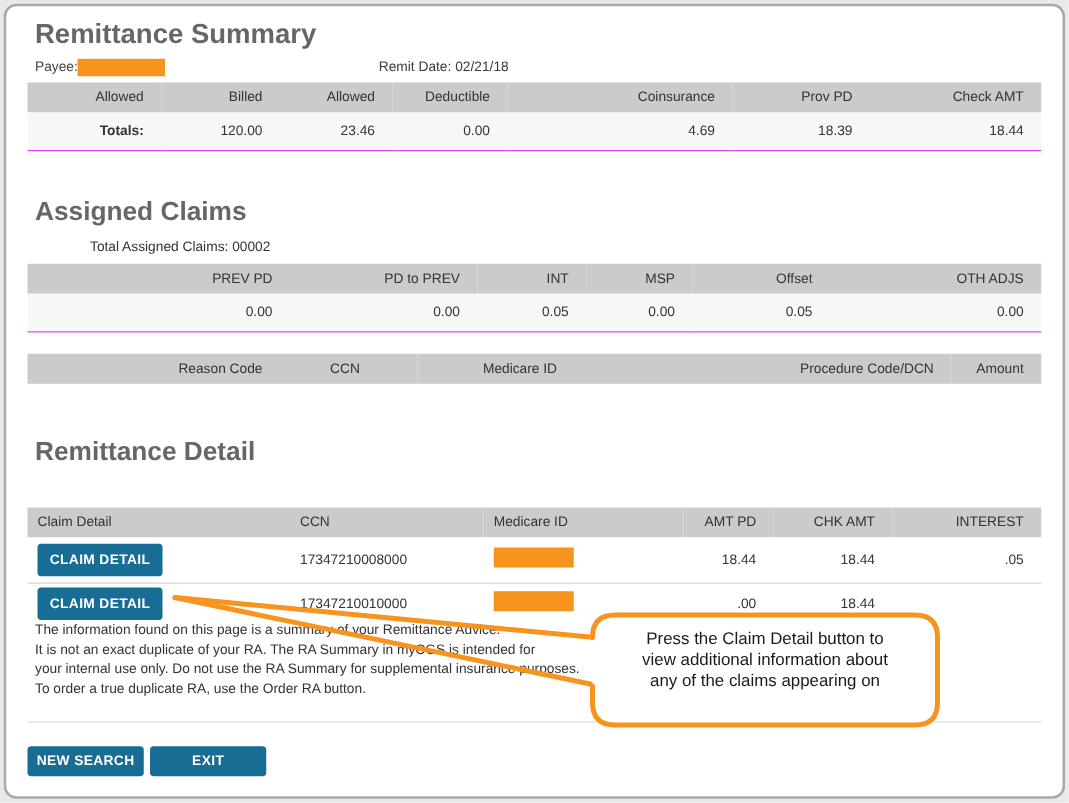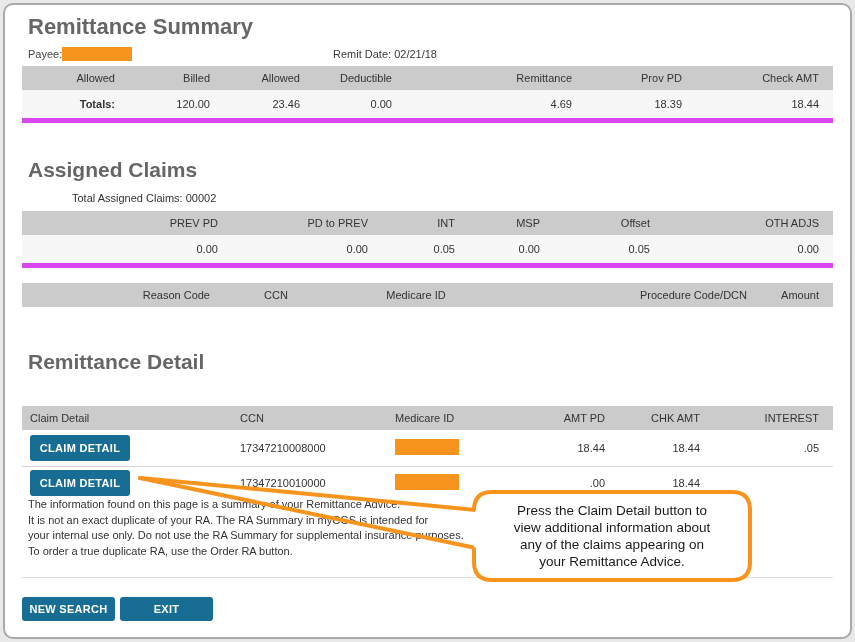--- a/index.html
+++ b/index.html
@@ -29,42 +29,42 @@
     font-size: 21px;
     color: #666666;
   }
   .meta-row { left: 28px; top: 46px; font-size: 11px; color: #444444; }
   .payee-label { position: absolute; left: 0; top: 2px; }
   .redacted {
     background: #F7941E;
     display: inline-block;
   }
   .payee-box { position: absolute; left: 34px; top: 1px; width: 70px; height: 14px; }
-  .remit-date { position: absolute; left: 275px; top: 2px; white-space: nowrap; color: #3a3a3a; margin-left: 30px; }
+  .remit-date { position: absolute; left: 275px; top: 2px; white-space: nowrap; color: #3a3a3a; }
 
   table.grid {
     position: absolute;
     left: 22px;
     width: 811px;
     border-collapse: collapse;
     font-size: 11px;
     color: #333333;
     table-layout: fixed;
   }
   table.grid th {
     background: #cbcbcb;
     font-weight: normal;
     height: 24px;
     padding: 0 14px 0 8px;
   }
   table.grid td {
     height: 30px;
     padding: 0 14px 0 8px;
     background: #f7f7f7;
-    border-bottom: 5px solid #d946ef;
+    border-bottom: 1px solid #d946ef;
   }
   .al-r { text-align: right; }
   .al-l { text-align: left; }
   .al-c { text-align: center; }
   .bold { font-weight: bold; }
 
   table.detail td { background: #ffffff; border-bottom: 1px solid #d6d6d6; }
   table.detail td.btn-cell { padding-left: 8px; }
   table.detail tr.r1 td { height: 36px; }
   table.detail tr.r2 td { height: 33px; border-bottom: none; }
@@ -133,21 +133,21 @@
       <col style="width:180px">
       <col style="width:110px">
       <col style="width:137px">
     </colgroup>
   <tbody>
       <tr>
     <th class="al-r">Allowed</th>
     <th class="al-r">Billed</th>
     <th class="al-r">Allowed</th>
     <th class="al-r">Deductible</th>
-    <th class="al-r">Remittance</th>
+    <th class="al-r">Coinsurance</th>
     <th class="al-r">Prov PD</th>
     <th class="al-r">Check AMT</th>
   </tr>
   <tr>
     <td class="al-r bold">Totals:</td>
     <td class="al-r">120.00</td>
     <td class="al-r">23.46</td>
     <td class="al-r">0.00</td>
     <td class="al-r">4.69</td>
     <td class="al-r">18.39</td>
@@ -260,17 +260,16 @@
 
 <svg class="abs callout-svg" width="855" height="642" viewBox="0 0 855 642">
   <line x1="140" y1="478" x2="476" y2="510" stroke="#F7941E" stroke-width="4" stroke-linecap="round"></line>
   <line x1="140" y1="478" x2="476" y2="548" stroke="#F7941E" stroke-width="4" stroke-linecap="round"></line>
   <path d="M 474 549 L 474 562 Q 474 580 492 580 L 732 580 Q 750 580 750 562 L 750 510 Q 750 492 732 492 L 492 492 Q 474 492 474 510" fill="#ffffff" stroke="#F7941E" stroke-width="4" stroke-linecap="round"></path>
 </svg>
 <div class="abs callout-text">
   <div>Press the Claim Detail button to</div>
   <div>view additional information about</div>
   <div>any of the claims appearing on</div>
-  <div>your Remittance Advice.</div>
 </div>
 
 <button class="abs action-btn btn-new-search">NEW SEARCH</button>
 <button class="abs action-btn btn-exit">EXIT</button>
 
 </body></html>

